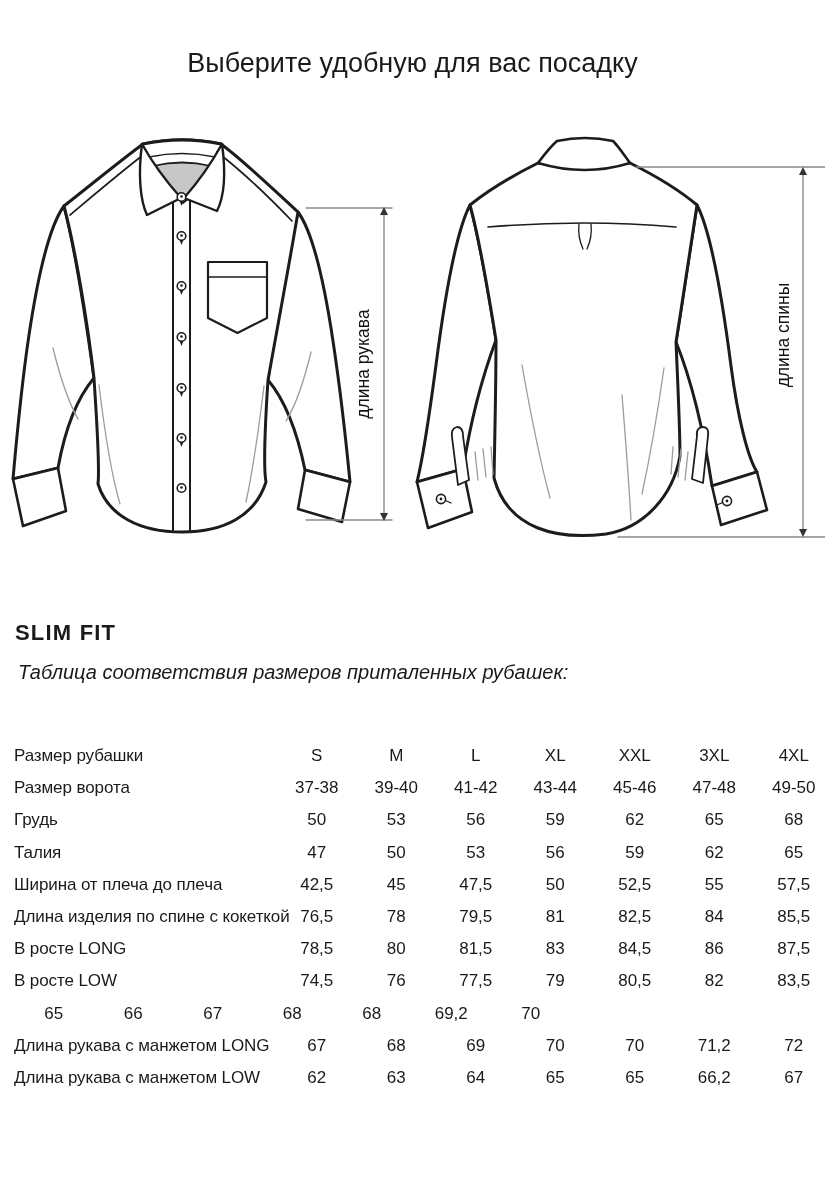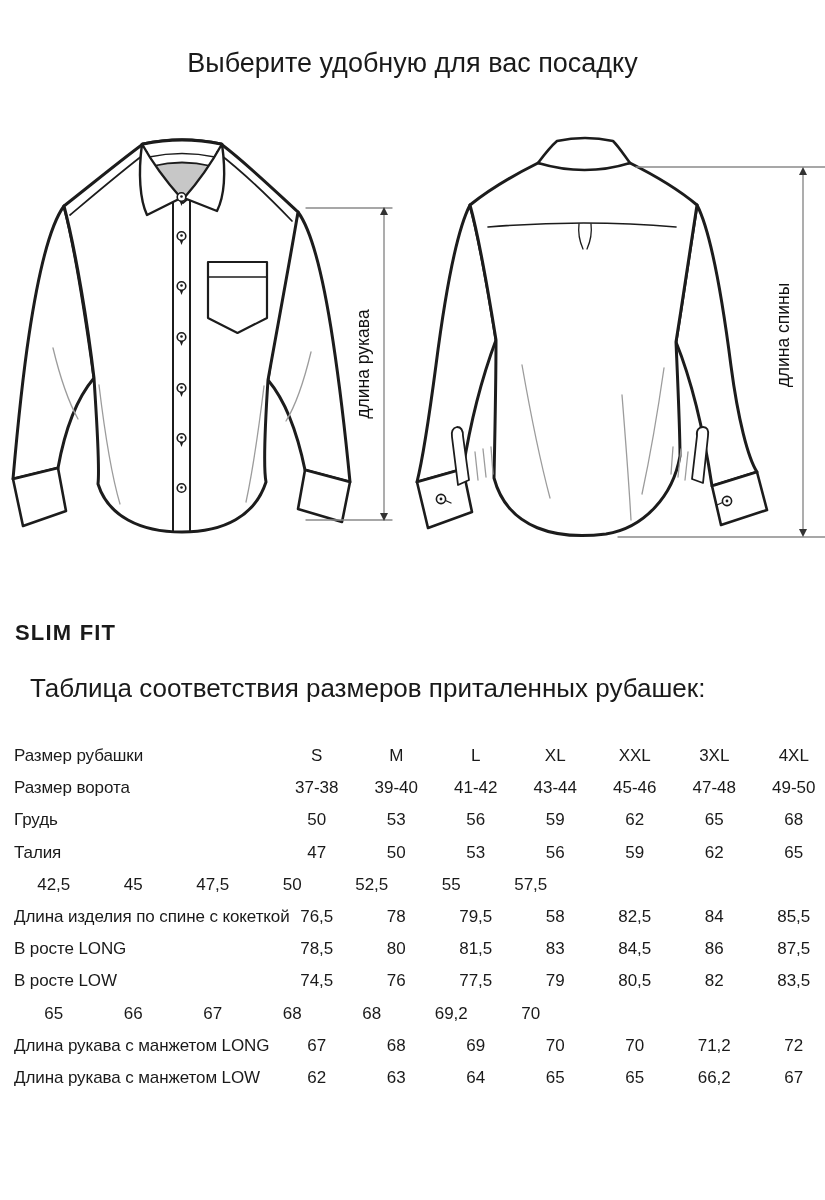--- a/index.html
+++ b/index.html
@@ -6,21 +6,21 @@
   .page{position:relative;width:825px;height:1200px;background:#ffffff;overflow:hidden;
         font-family:"Liberation Sans",sans-serif;color:#1a1a1a;}
   .title{position:absolute;top:48px;left:0;width:825px;text-align:center;
          font-size:27px;font-weight:400;margin:0;}
   .fig{position:absolute;top:130px;left:0;width:825px;height:440px;}
   .fig svg{position:absolute;top:0;}
   #front-svg{left:0;}
   #back-svg{left:412px;}
   .fit-heading{position:absolute;top:619px;left:14px;margin:1px;
                font-size:22px;font-weight:700;letter-spacing:1.2px;}
-  .caption{position:absolute;top:657px;left:14px;margin:16px;font-size:26px;font-weight:400;}
+  .caption{position:absolute;top:657px;left:14px;margin:4px;font-size:20px;font-weight:400;font-style:italic;}
   .size-table{position:absolute;top:740px;left:0;width:825px;}
   .trow{display:flex;align-items:center;height:32.2px;padding-left:14px;}
   .tlabel{width:263px;flex:none;font-size:17px;white-space:nowrap;letter-spacing:-0.1px;}
   .cell{width:79.5px;flex:none;text-align:center;font-size:17px;}
   svg text{font-family:"Liberation Sans",sans-serif;}
 </style>
 </head>
 <body>
 
 <div class="page">
@@ -229,34 +229,35 @@
       <div class="tlabel">Талия</div>
     <div class="cell">47</div>
         <div class="cell">50</div>
         <div class="cell">53</div>
         <div class="cell">56</div>
         <div class="cell">59</div>
         <div class="cell">62</div>
         <div class="cell">65</div>
       </div>
       <div class="trow">
+      <div class="tlabel">Ширина от плеча до плеча</div>
     <div class="cell">42,5</div>
         <div class="cell">45</div>
         <div class="cell">47,5</div>
         <div class="cell">50</div>
         <div class="cell">52,5</div>
         <div class="cell">55</div>
         <div class="cell">57,5</div>
       </div>
       <div class="trow">
       <div class="tlabel">Длина изделия по спине с кокеткой</div>
     <div class="cell">76,5</div>
         <div class="cell">78</div>
         <div class="cell">79,5</div>
-        <div class="cell">58</div>
+        <div class="cell">81</div>
         <div class="cell">82,5</div>
         <div class="cell">84</div>
         <div class="cell">85,5</div>
       </div>
       <div class="trow">
       <div class="tlabel">В росте LONG</div>
     <div class="cell">78,5</div>
         <div class="cell">80</div>
         <div class="cell">81,5</div>
         <div class="cell">83</div>

